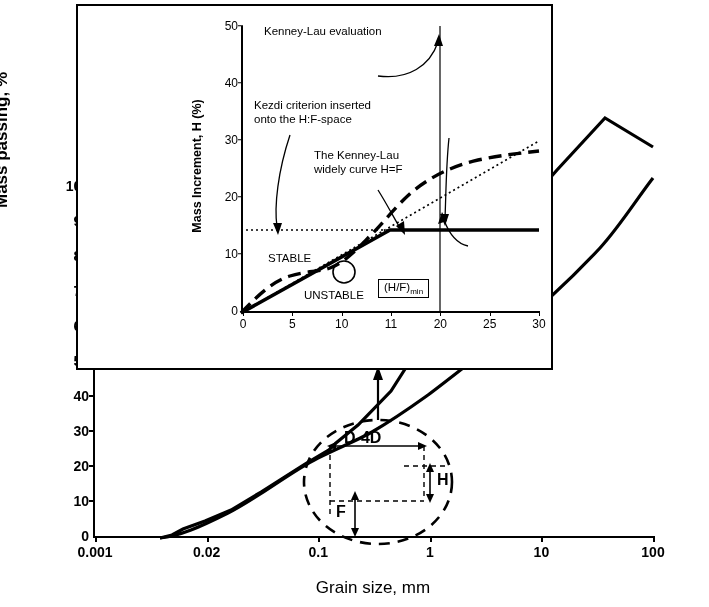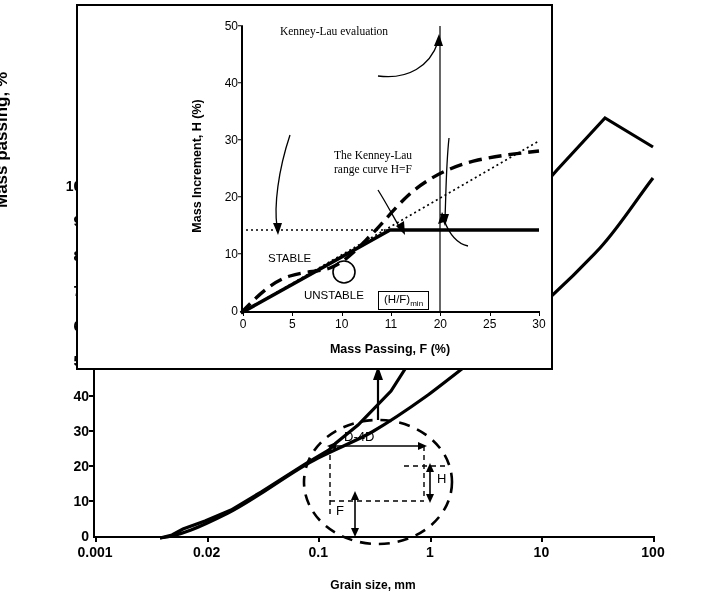--- a/index.html
+++ b/index.html
@@ -2,45 +2,45 @@
 <html><head>
 <meta charset="utf-8">
 <style>
   html,body{margin:0;padding:0;}
   body{width:709px;height:607px;background:#ffffff;font-family:"Liberation Sans",sans-serif;overflow:hidden;position:relative;}
   .root{position:absolute;left:0;top:0;width:709px;height:607px;}
 
   
   .main-plot{position:absolute;left:93px;top:186px;width:560px;height:352px;border-left:2px solid #000;border-bottom:2px solid #000;box-sizing:border-box;}
   .main-ylabel{position:absolute;left:-8px;top:250px;width:220px;transform:rotate(-90deg);transform-origin:left top;font-size:17px;font-weight:bold;text-align:center;color:#000;}
-  .main-xlabel{position:absolute;left:93px;top:578px;width:560px;text-align:center;font-size:12px;font-weight:bold;color:#000;}
+  .main-xlabel{position:absolute;left:93px;top:578px;width:560px;text-align:center;font-size:17px;font-weight:normal;color:#000;}
 
   .ytick{position:absolute;right:100%;margin-right:6px;transform:translateY(-50%);font-size:14px;font-weight:bold;color:#000;white-space:nowrap;}
   .ytickmark{position:absolute;right:100%;width:6px;height:0;border-top:2px solid #000;transform:translateY(-1px);}
   .xtick{position:absolute;top:100%;margin-top:8px;transform:translateX(-50%);font-size:14px;font-weight:bold;color:#000;white-space:nowrap;}
   .xtickmark{position:absolute;top:100%;height:6px;width:0;border-left:2px solid #000;}
 
   svg.overlay{position:absolute;left:0;top:0;width:709px;height:607px;pointer-events:none;}
 
   
   .inset{position:absolute;left:76px;top:4px;width:477px;height:366px;background:#fff;border:2px solid #000;box-sizing:border-box;}
   .inset-plot{position:absolute;left:163px;top:20px;width:298px;height:287px;border-left:2px solid #000;border-bottom:2px solid #000;box-sizing:border-box;}
   .inset-ylabel{position:absolute;left:112px;top:305px;width:290px;transform:rotate(-90deg);transform-origin:left top;text-align:center;font-size:12.5px;font-weight:bold;color:#000;}
   .inset-xlabel{position:absolute;left:163px;top:336px;width:298px;text-align:center;font-size:12.5px;font-weight:bold;color:#000;}
   .iytick{position:absolute;right:100%;margin-right:5px;transform:translateY(-50%);font-size:12px;color:#000;}
   .iytickmark{position:absolute;right:100%;width:5px;height:0;border-top:1.5px solid #000;transform:translateY(-0.75px);}
   .ixtick{position:absolute;top:100%;margin-top:6px;transform:translateX(-50%);font-size:12px;color:#000;}
   .ixtickmark{position:absolute;top:100%;height:5px;width:0;border-left:1.5px solid #000;}
 
   .anno{position:absolute;font-size:11.5px;line-height:1.25;color:#000;}
-  .anno.c{text-align:center;font-family:Liberation Serif, serif;}
+  .anno.c{text-align:left;}
   .lbl{position:absolute;font-size:11.5px;color:#000;font-weight:normal;}
-  .boxlbl{position:absolute;font-size:11.5px;color:#000;border:1.5px solid #000;padding:1px 5px;background:#fff;margin-top:12px;}
-
-  .mainlbl{position:absolute;font-size:13px;font-weight:normal;color:#000;}
+  .boxlbl{position:absolute;font-size:11.5px;color:#000;border:1.5px solid #000;padding:1px 5px;background:#fff;}
+
+  .mainlbl{position:absolute;font-size:16px;font-weight:bold;color:#000;}
   sub{font-size:8px;}
 </style>
 </head>
 <body>
 
 <div class="root">
 
   <div class="main-ylabel">Mass passing, %</div>
   <div class="main-xlabel">Grain size, mm</div>
 
@@ -113,21 +113,20 @@
     <polygon points="355,537 351,528 359,528" fill="#000"></polygon>
   </svg>
 
   <div class="mainlbl" style="left:344px;top:429px">D-4D</div>
   <div class="mainlbl" style="left:437px;top:471px">H</div>
   <div class="mainlbl" style="left:336px;top:503px">F</div>
 
   <div class="inset">
 
     <div class="inset-ylabel">Mass Increment, H (%)</div>
-    <div class="inset-xlabel">Mass Passing, F (%)</div>
 
     <div class="inset-plot">
       <div class="iytick" style="top:0%">50</div>
       <div class="iytickmark" style="top:0%"></div>
       <div class="iytick" style="top:20%">40</div>
       <div class="iytickmark" style="top:20%"></div>
       <div class="iytick" style="top:40%">30</div>
       <div class="iytickmark" style="top:40%"></div>
       <div class="iytick" style="top:60%">20</div>
       <div class="iytickmark" style="top:60%"></div>
@@ -179,24 +178,28 @@
       <polygon points="367,220 362,208 371,208" fill="#000"></polygon>
 
       <path d="M390,240 C380,238 372,230 366,214" fill="none" stroke="#000" stroke-width="1.3"></path>
       <polygon points="364,206 360,218 369,215" fill="#000"></polygon>
     </svg>
 
     <div class="anno c" style="left:186px;top:18px;width:140px">
       <div>Kenney-Lau evaluation</div>
     </div>
 
+    <div class="anno c" style="left:176px;top:92px;width:150px">
+      <div>Kezdi criterion inserted</div>
+      <div>onto the H:F-space</div>
+    </div>
 
     <div class="anno c" style="left:236px;top:142px;width:118px">
       <div>The Kenney-Lau</div>
-      <div>range curve H=F</div>
+      <div>widely curve H=F</div>
     </div>
 
 
 
     <div class="lbl" style="left:190px;top:246px">STABLE</div>
     <div class="lbl" style="left:226px;top:283px">UNSTABLE</div>
     <div class="boxlbl" style="left:300px;top:273px">
       <span>(H/F)</span><sub>min</sub>
     </div>
   </div>

